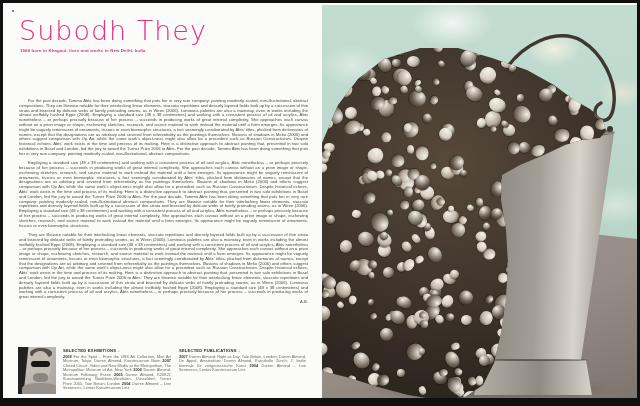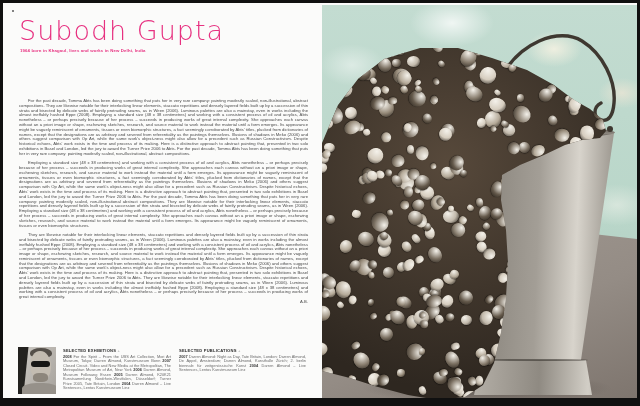--- a/index.html
+++ b/index.html
@@ -58,21 +58,21 @@
       172px 358px,161px 380px,143px 392px,116px 395px,86px 390px,56px 382px,28px 373px,0 366px);}
   .pot{position:absolute;border-radius:50%;}
 </style>
 </head>
 <body>
 
 <div class="spread">
 
   <div class="left-page">
     <div class="corner-mark"></div>
-    <div class="artist-name">Subodh Gupta</div>
+    <div class="artist-name">Subodh They</div>
     <div class="artist-bio">1964 born in Khagaul, lives and works in New Delhi, India</div>
 
     <div class="body-text">
       <p>For the past decade, Tomma Abts has been doing something that puts her in very rare company: painting modestly scaled, non-illustrational, abstract compositions. They are likewise notable for their interlocking linear elements, staccato repetitions and densely layered fields built up by a succession of thin strata and bisected by delicate webs of faintly protruding seams, as in Ween (2006). Luminous palettes are also a mainstay, even in works including the almost ineffably hushed Eppe (2008). Employing a standard size (48 x 38 centimetres) and working with a consistent process of oil and acrylics, Abts nonetheless – or perhaps precisely because of her process – succeeds in producing works of great internal complexity. She approaches each canvas without an a priori image or shape, eschewing sketches, research, and source material to work instead the material until a form emerges. Its appearance might be vaguely reminiscent of ornaments, tissues or even biomorphic structures, a fact seemingly corroborated by Abts' titles, plucked from dictionaries of names, except that the designations are as arbitrary and severed from referentiality as the paintings themselves. Illusions of shadows in Meko (2006) and others suggest comparison with Op Art, while the same work's object-ness might also allow for a precedent such as Russian Constructivism. Despite historical echoes, Abts' work exists in the time and process of its making. Here is a distinctive approach to abstract painting that, presented in two solo exhibitions in Basel and London, led the jury to award the Turner Prize 2006 to Abts. For the past decade, Tomma Abts has been doing something that puts her in very rare company: painting modestly scaled, non-illustrational, abstract compositions.</p>
       <p>Employing a standard size (48 x 38 centimetres) and working with a consistent process of oil and acrylics, Abts nonetheless – or perhaps precisely because of her process – succeeds in producing works of great internal complexity. She approaches each canvas without an a priori image or shape, eschewing sketches, research, and source material to work instead the material until a form emerges. Its appearance might be vaguely reminiscent of ornaments, tissues or even biomorphic structures, a fact seemingly corroborated by Abts' titles, plucked from dictionaries of names, except that the designations are as arbitrary and severed from referentiality as the paintings themselves. Illusions of shadows in Meko (2006) and others suggest comparison with Op Art, while the same work's object-ness might also allow for a precedent such as Russian Constructivism. Despite historical echoes, Abts' work exists in the time and process of its making. Here is a distinctive approach to abstract painting that, presented in two solo exhibitions in Basel and London, led the jury to award the Turner Prize 2006 to Abts. For the past decade, Tomma Abts has been doing something that puts her in very rare company: painting modestly scaled, non-illustrational abstract compositions. They are likewise notable for their interlocking linear elements, staccato repetitions and densely layered fields built up by a succession of thin strata and bisected by delicate webs of faintly protruding seams, as in Ween (2006). Employing a standard size (48 x 38 centimetres) and working with a consistent process of oil and acrylics, Abts nonetheless – or perhaps precisely because of her process – succeeds in producing works of great internal complexity. She approaches each canvas without an a priori image or shape, eschewing sketches, research, and source material to work instead the material until a form emerges. Its appearance might be vaguely reminiscent of ornaments, tissues or even biomorphic structures.</p>
       <p>They are likewise notable for their interlocking linear elements, staccato repetitions and densely layered fields built up by a succession of thin strata and bisected by delicate webs of faintly protruding seams, as in Ween (2006). Luminous palettes are also a mainstay, even in works including the almost ineffably hushed Eppe (2008). Employing a standard size (48 x 38 centimetres) and working with a consistent process of oil and acrylics, Abts nonetheless – or perhaps precisely because of her process – succeeds in producing works of great internal complexity. She approaches each canvas without an a priori image or shape, eschewing sketches, research, and source material to work instead the material until a form emerges. Its appearance might be vaguely reminiscent of ornaments, tissues or even biomorphic structures, a fact seemingly corroborated by Abts' titles, plucked from dictionaries of names, except that the designations are as arbitrary and severed from referentiality as the paintings themselves. Illusions of shadows in Meko (2006) and others suggest comparison with Op Art, while the same work's object-ness might also allow for a precedent such as Russian Constructivism. Despite historical echoes, Abts' work exists in the time and process of its making. Here is a distinctive approach to abstract painting that, presented in two solo exhibitions in Basel and London, led the jury to award the Turner Prize 2006 to Abts. They are likewise notable for their interlocking linear elements, staccato repetitions and densely layered fields built up by a succession of thin strata and bisected by delicate webs of faintly protruding seams, as in Ween (2006). Luminous palettes are also a mainstay, even in works including the almost ineffably hushed Eppe (2008). Employing a standard size (48 x 38 centimetres) and working with a consistent process of oil and acrylics, Abts nonetheless – or perhaps precisely because of her process – succeeds in producing works of great internal complexity.</p>
       <div class="author-initials">A.B.</div>
     </div>
 
     <div class="bottom-block">

